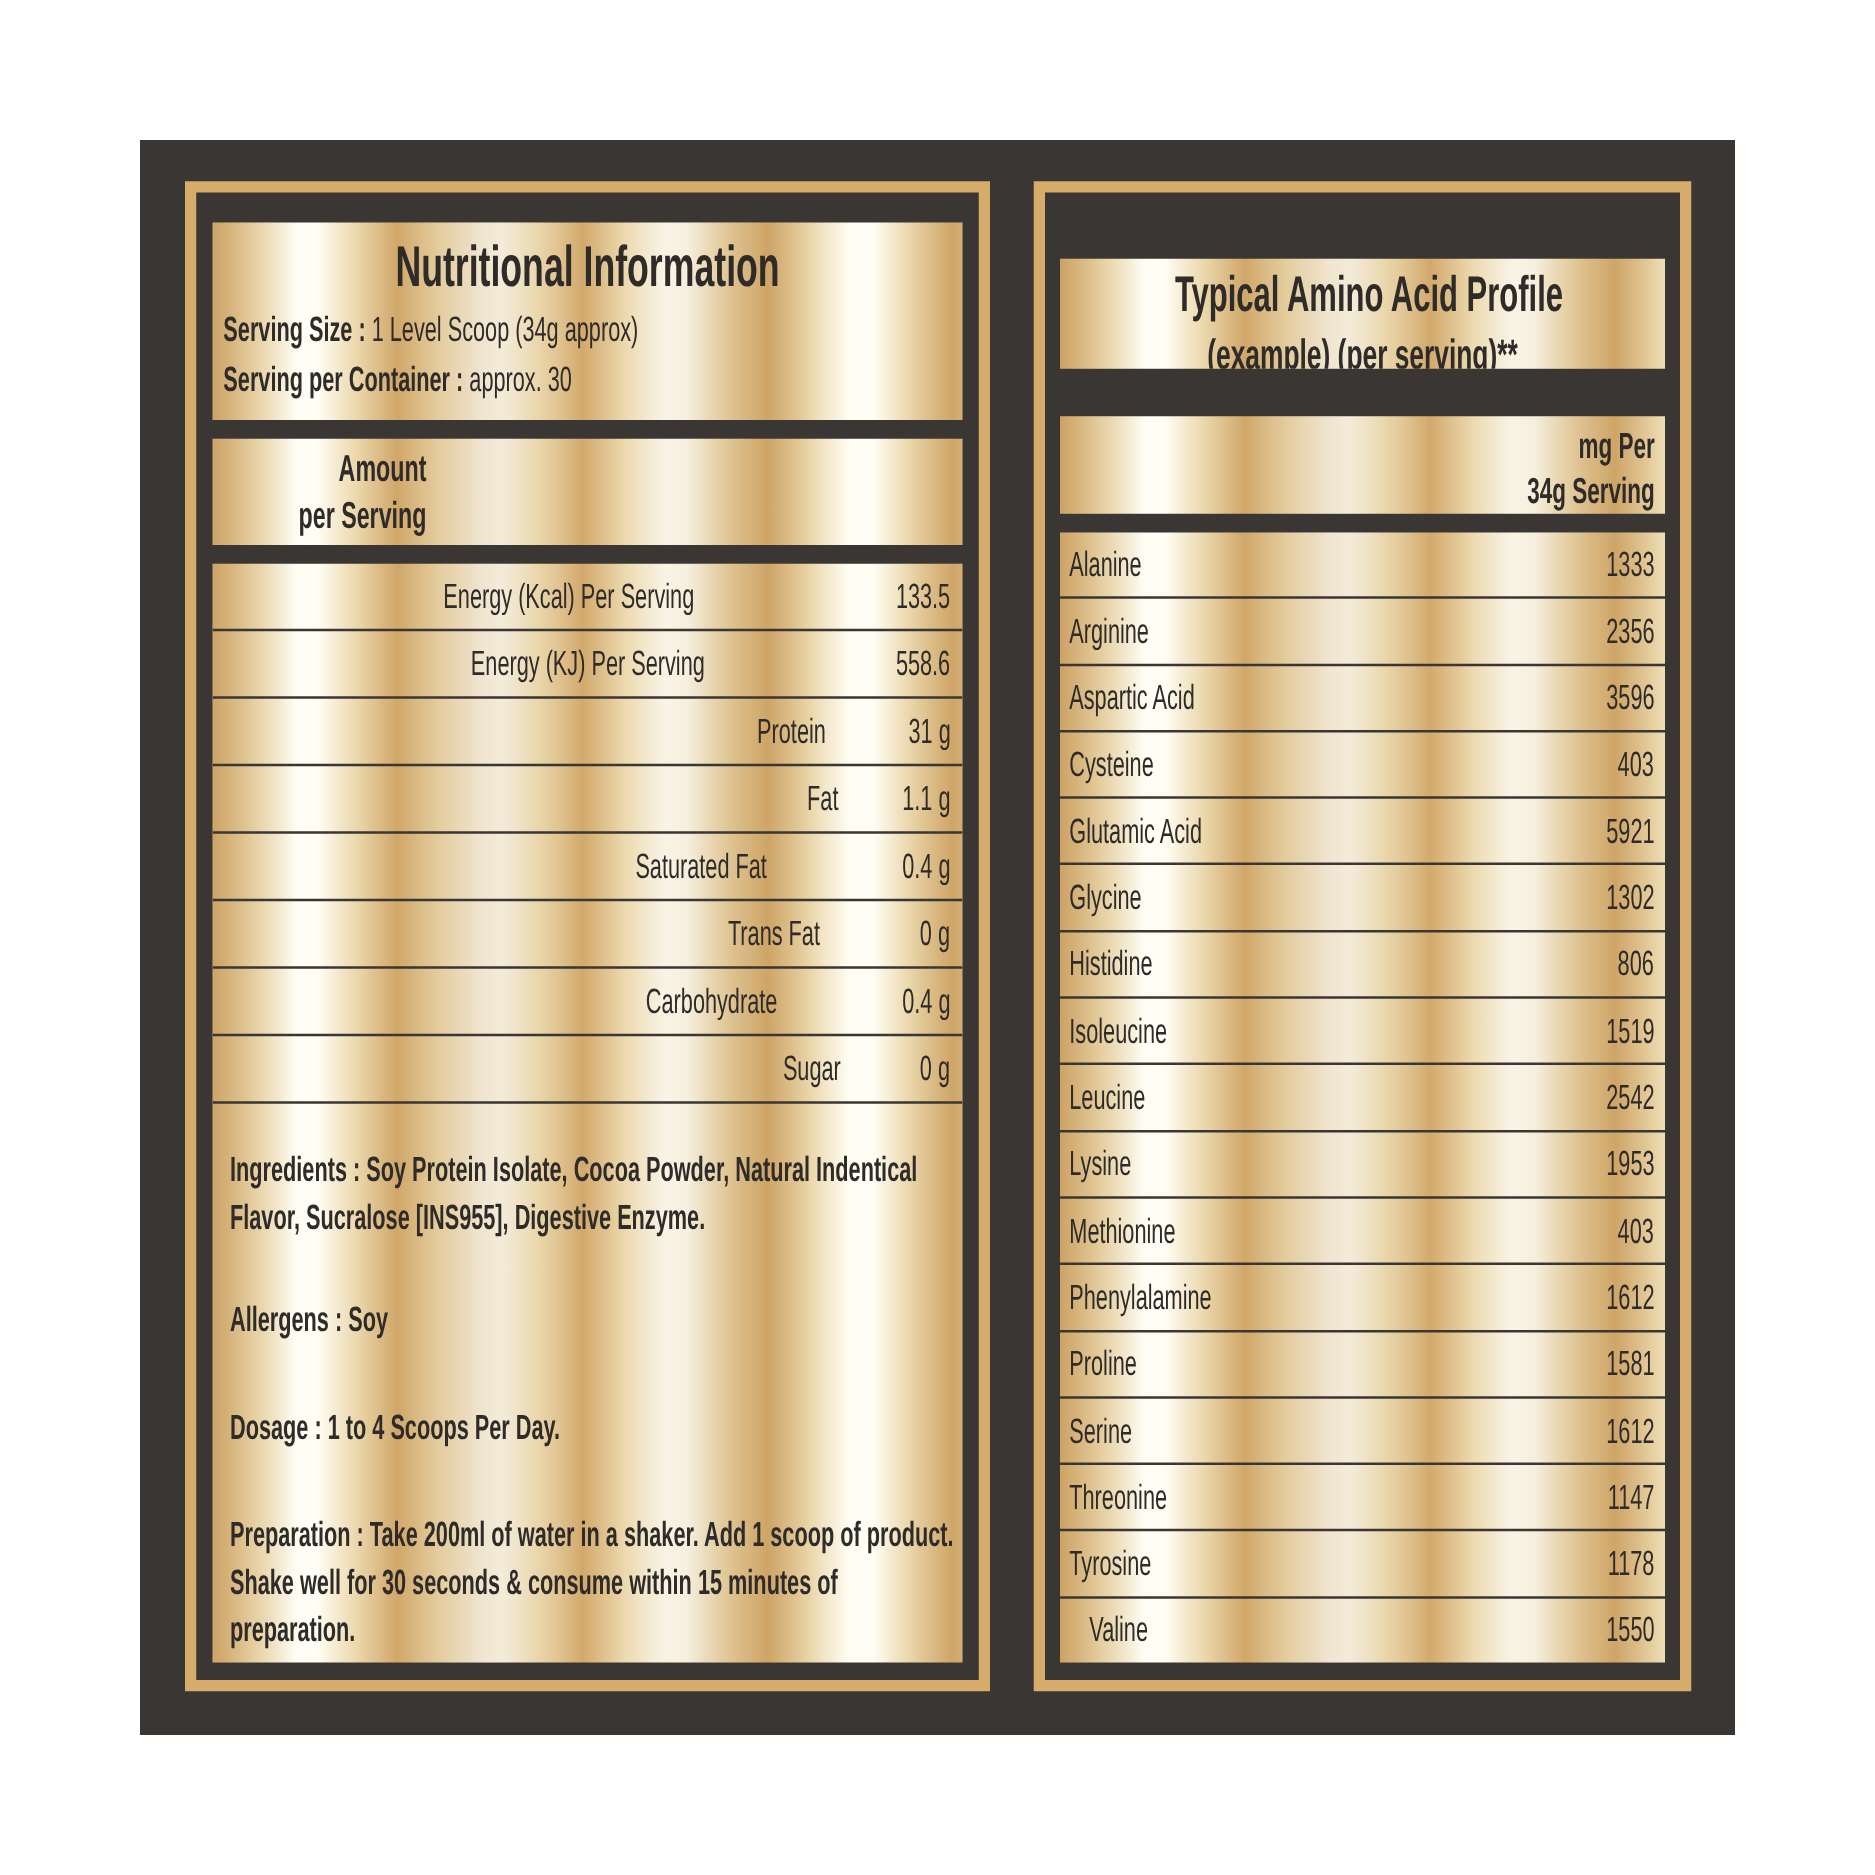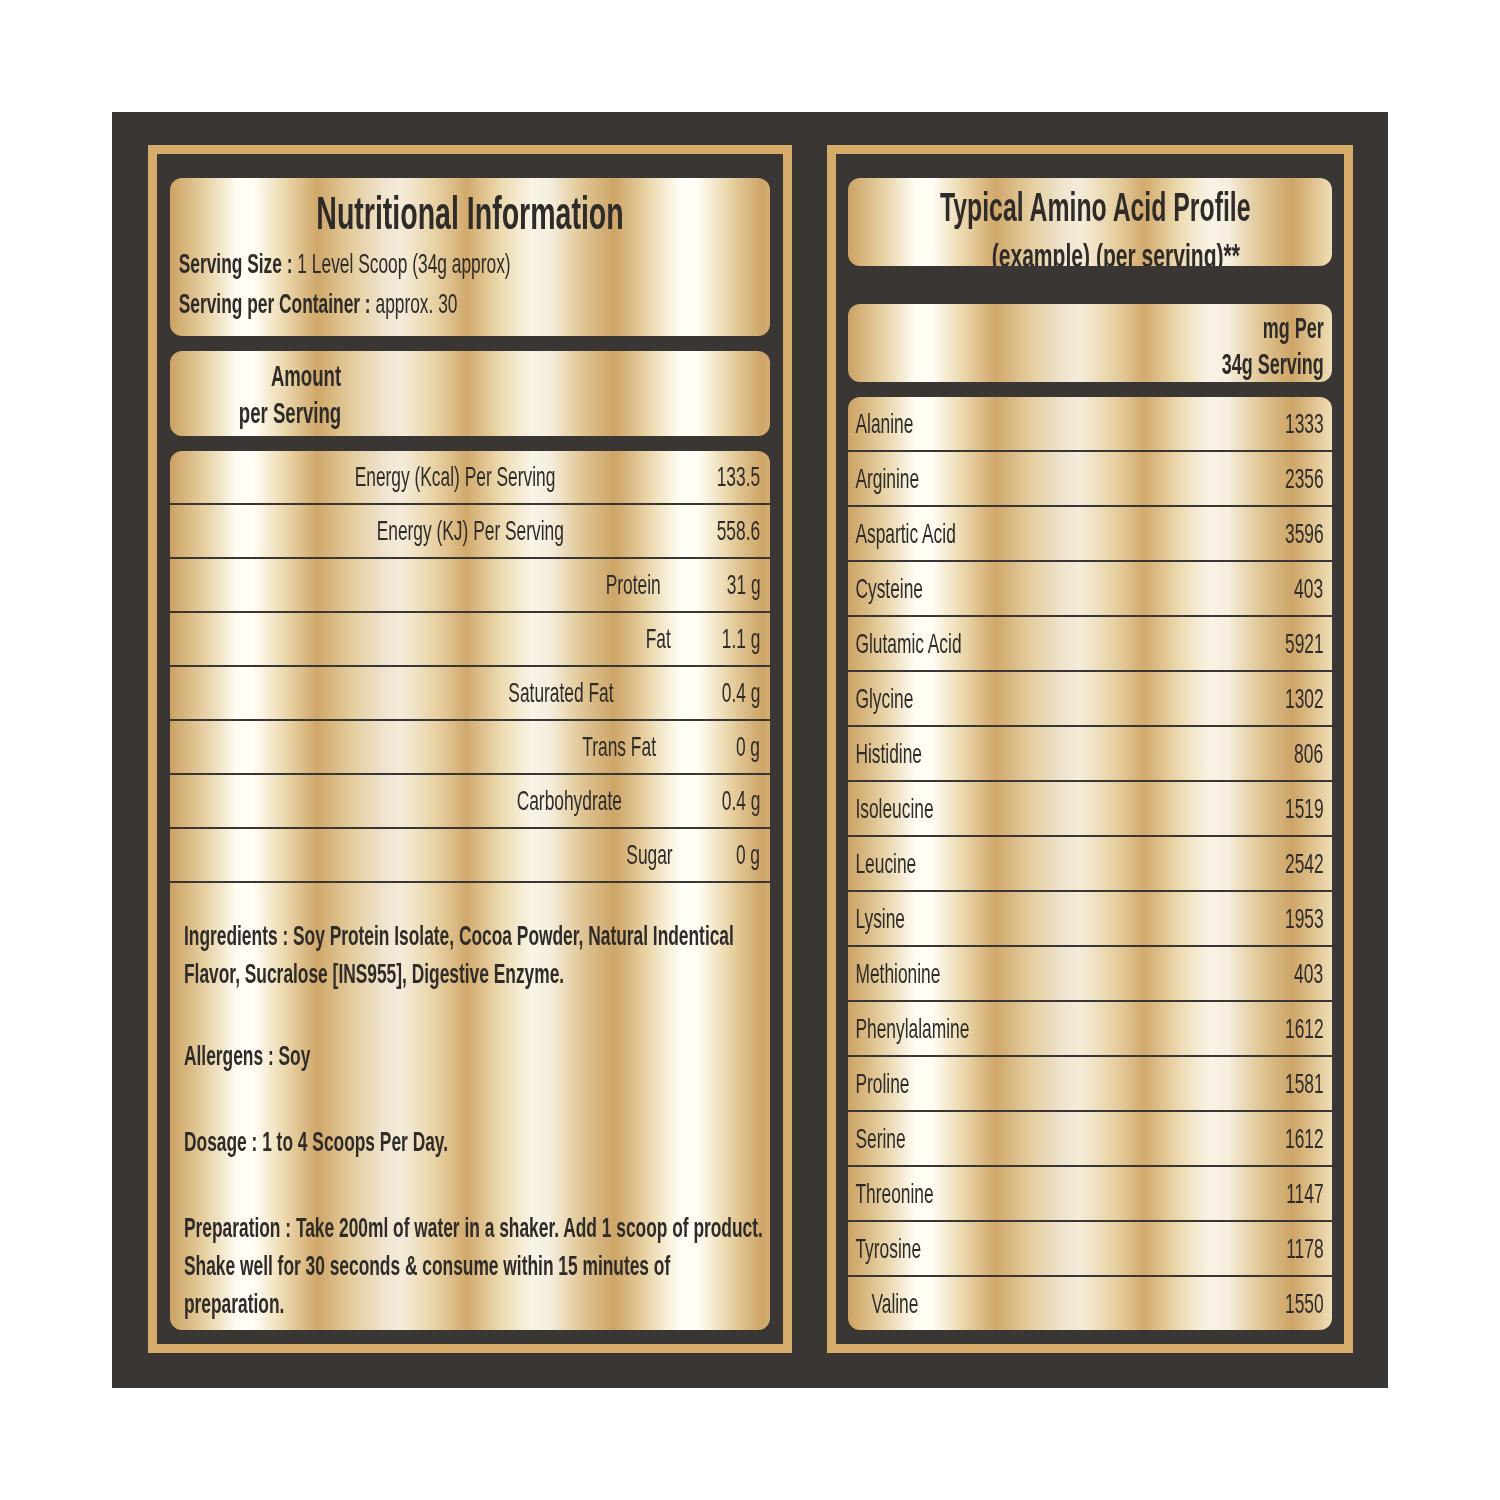--- a/index.html
+++ b/index.html
@@ -33,21 +33,20 @@
   .gold{
     background-image:
       repeating-linear-gradient(90deg, rgba(186,141,76,0.22) 0px 5px, rgba(255,255,255,0) 70px 120px, rgba(186,141,76,0.22) 205px 210px),
       repeating-linear-gradient(90deg,
         var(--gold-band-dark) 0px,
         var(--gold-band-mid) 34px,
         var(--gold-band-light) 66px,
         var(--gold-band-light) 84px,
         var(--gold-band-mid) 114px,
         var(--gold-band-dark) 148px);
-    border-radius: 12px;
   }
   .gap{height:15px;flex:0 0 auto;}
   
   .header-block{height:158px;flex:0 0 auto;overflow:hidden;}
   .nutrition-title{
     font-size:46px;font-weight:bold;line-height:54px;margin-top:8px;
     text-align:center;transform:scaleX(0.62);transform-origin:50% 50%;white-space:nowrap;
   }
   .serving-line{
     font-size:28px;line-height:40px;padding-left:14px;white-space:nowrap;
@@ -76,21 +75,21 @@
   }
   .para{
     font-weight:bold;font-size:28px;line-height:38px;letter-spacing:0;
     width:940px;margin-left:14px;transform:scaleX(0.62);transform-origin:0 0;
   }
   .para.ingredients{margin-top:34px;}
   .para.allergens{margin-top:44px;}
   .para.dosage{margin-top:48px;}
   .para.preparation{margin-top:48px;}
   
-  .header-block2{height:88px;flex:0 0 auto;overflow:hidden;text-align:right;}
+  .header-block2{height:88px;flex:0 0 auto;overflow:hidden;text-align:center;margin-top:29px;}
   .amino-title{
     font-size:40px;font-weight:bold;line-height:50px;margin-top:4px;
     transform:scaleX(0.62);transform-origin:50% 50%;white-space:nowrap;
   }
   .amino-subtitle{
     font-size:34px;font-weight:bold;line-height:46px;
     transform:scaleX(0.62);transform-origin:50% 50%;white-space:nowrap;
   }
   .mg-block{height:78px;flex:0 0 auto;display:flex;align-items:flex-end;justify-content:flex-end;margin-top:23px;}
   .mg-block .col-head{font-size:29px;line-height:36px;padding-right:14px;}

